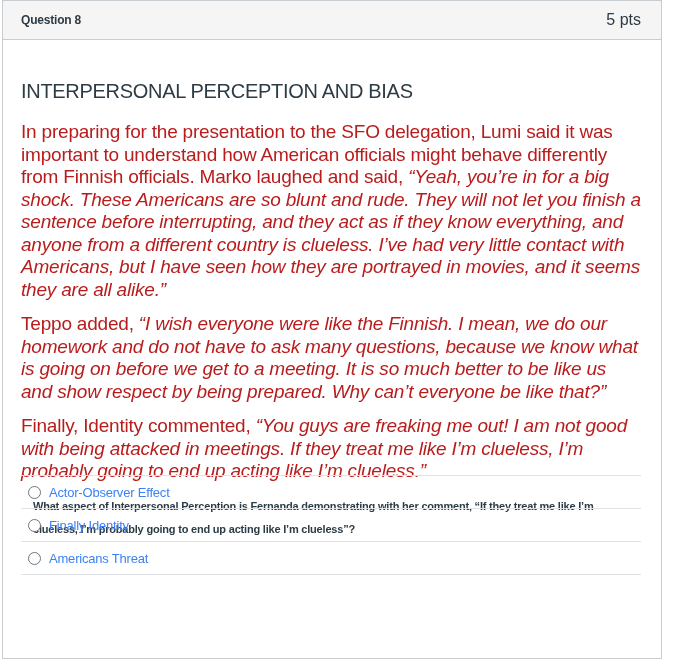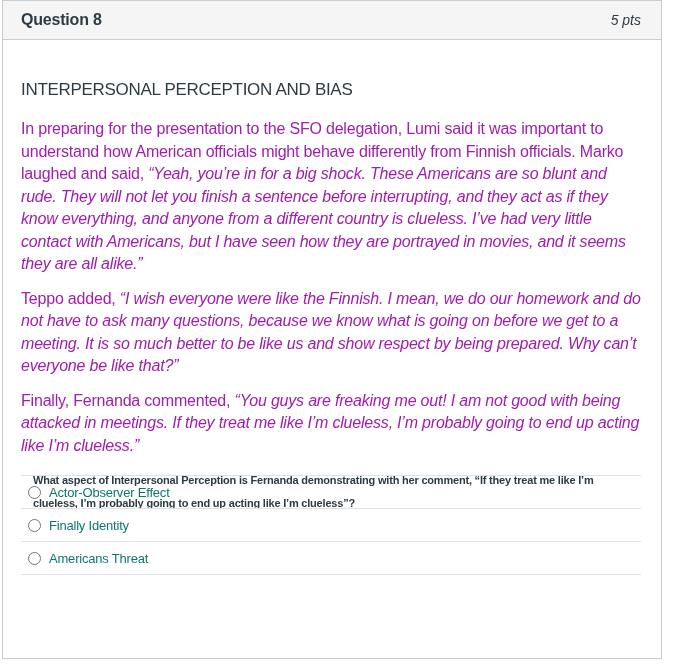--- a/index.html
+++ b/index.html
@@ -28,44 +28,43 @@
       height: 39px;
       background: #f5f5f5;
       border-bottom: 1px solid #c7cdd1;
       display: flex;
       align-items: center;
       justify-content: space-between;
       padding: 0 20px 0 18px;
       box-sizing: border-box;
     }
     .question-title {
-      font-size: 16px;
+      font-size: 12px;
       font-weight: bold;
       color: #2d3b45;
       letter-spacing: -0.2px;
     }
     .question-points {
-      font-size: 14px;
+      font-size: 16px;
       color: #2d3b45;
-      font-style: italic;
     }
     .question-body {
       padding: 40px 20px 0 18px;
     }
     .section-heading {
-      font-size: 17px;
+      font-size: 20px;
       color: #2d3b45;
       margin: 0 0 18px 0;
       letter-spacing: -0.3px;
     }
     .para {
-      font-size: 16px;
+      font-size: 19px;
       line-height: 22.5px;
       margin: 0 0 12px 0;
-      color: #a21caf;
+      color: #b91c1c;
       letter-spacing: -0.2px;
     }
     .para em {
       font-style: italic;
     }
     .prompt {
       font-size: 11px;
       line-height: 23px;
       font-weight: bold;
       margin: 12px;
@@ -91,41 +90,41 @@
       height: 11px;
       border: 1px solid #6b7780;
       border-radius: 50%;
       margin-left: 7px;
       margin-right: 8px;
       background: #ffffff;
       flex-shrink: 0;
     }
     .answer-label {
       font-size: 13px;
-      color: #0f766e;
+      color: #3b82f6;
       letter-spacing: -0.2px;
     }
   </style>
 </head>
 <body>
 
 <div class="question-card">
   <div class="question-header">
     <span class="question-title">Question 8</span>
     <span class="question-points">5 pts</span>
   </div>
 
   <div class="question-body">
     <p class="section-heading">INTERPERSONAL PERCEPTION AND BIAS</p>
 
     <p class="para"><span>In preparing for the presentation to the SFO delegation, Lumi said it was important to understand how American officials might behave differently from Finnish officials. Marko laughed and said, </span><em>“Yeah, you’re in for a big shock. These Americans are so blunt and rude. They will not let you finish a sentence before interrupting, and they act as if they know everything, and anyone from a different country is clueless. I’ve had very little contact with Americans, but I have seen how they are portrayed in movies, and it seems they are all alike.”</em></p>
 
     <p class="para"><span>Teppo added, </span><em>“I wish everyone were like the Finnish. I mean, we do our homework and do not have to ask many questions, because we know what is going on before we get to a meeting. It is so much better to be like us and show respect by being prepared. Why can’t everyone be like that?”</em></p>
 
-    <p class="para"><span>Finally, Fernanda commented, </span><em>“You guys are freaking me out! I am not good with being attacked in meetings. If they treat me like I’m clueless, I’m probably going to end up acting like I’m clueless.”</em></p>
+    <p class="para"><span>Finally, Identity commented, </span><em>“You guys are freaking me out! I am not good with being attacked in meetings. If they treat me like I’m clueless, I’m probably going to end up acting like I’m clueless.”</em></p>
 
     <p class="prompt">What aspect of Interpersonal Perception is Fernanda demonstrating with her comment, “If they treat me like I’m clueless, I’m probably going to end up acting like I’m clueless”?</p>
   </div>
 
   <div class="answers">
     <label class="answer">
       <span class="radio"></span>
       <span class="answer-label">Actor-Observer Effect</span>
     </label>
     <label class="answer">

